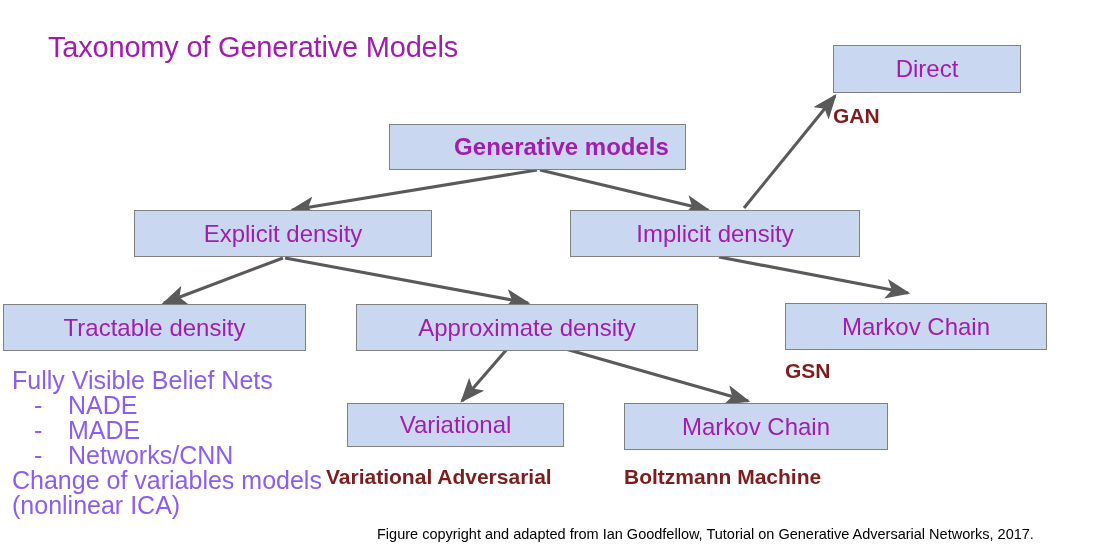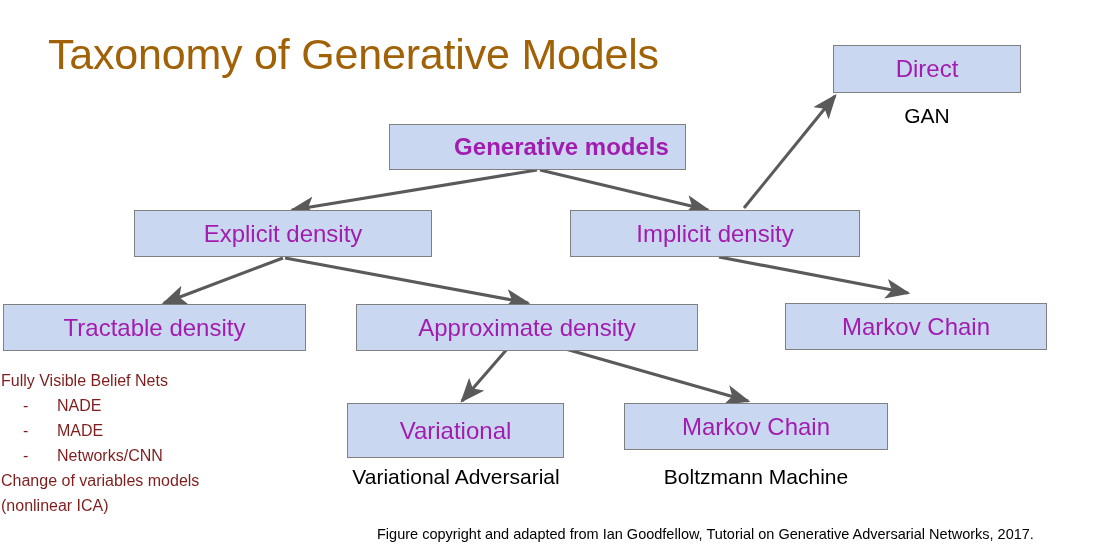--- a/index.html
+++ b/index.html
@@ -24,26 +24,26 @@
     left: 0;
     top: 0;
     width: 1108px;
     height: 556px;
     pointer-events: none;
   }
   .title {
     position: absolute;
     left: 48px;
     top: 33px;
-    font-size: 43px;
+    font-size: 29px;
     line-height: 1.0;
     font-weight: normal;
     letter-spacing: -0.2px;
     white-space: nowrap;
-    color: #a16207;
+    color: #a21caf;
   }
   .node {
     position: absolute;
     box-sizing: border-box;
     background: #c9d8f0;
     border: 1px solid #808080;
     display: flex;
     align-items: center;
     justify-content: center;
     text-align: center;
@@ -52,31 +52,31 @@
     line-height: 1;
     white-space: nowrap;
   }
   .node.bold {
     font-weight: bold;
   }
   .caption {
     position: absolute;
     font-size: 21px;
     line-height: 1;
-    color: #000000;
-    text-align: center;
+    color: #7f1d1d;
     white-space: nowrap;
+    font-weight: bold;
   }
   .list-block {
     position: absolute;
-    left: 1px;
+    left: 12px;
     top: 368px;
-    font-size: 16px;
+    font-size: 25px;
     line-height: 25px;
-    color: #7f1d1d;
+    color: #8b5cf6;
     white-space: nowrap;
   }
   .list-line {
     display: block;
   }
   .list-line.sub {
     padding-left: 22px;
   }
   .list-line.sub .dash {
     display: inline-block;
@@ -131,30 +131,31 @@
     <span>Implicit density</span>
   </div>
 
   <div class="node" style="left:134px; top:210px; width:298px; height:47px;">
     <span>Explicit density</span>
   </div>
 
   <div class="node" style="left:785px; top:303px; width:262px; height:47px;">
     <span>Markov Chain</span>
   </div>
+  <div class="caption" style="left:785px; top:360px; width:262px;">GSN</div>
 
   <div class="node" style="left:3px; top:304px; width:303px; height:47px;">
     <span>Tractable density</span>
   </div>
 
   <div class="node" style="left:356px; top:304px; width:342px; height:47px;">
     <span>Approximate density</span>
   </div>
 
-  <div class="node" style="left:347px; top:403px; width:217px; height:55px;">
+  <div class="node" style="left:347px; top:403px; width:217px; height:44px;">
     <span>Variational</span>
   </div>
   <div class="caption" style="left:326px; top:466px; width:260px;">Variational Adversarial</div>
 
   <div class="node" style="left:624px; top:403px; width:264px; height:47px;">
     <span>Markov Chain</span>
   </div>
   <div class="caption" style="left:624px; top:466px; width:264px;">Boltzmann Machine</div>
 
   <div class="list-block">

